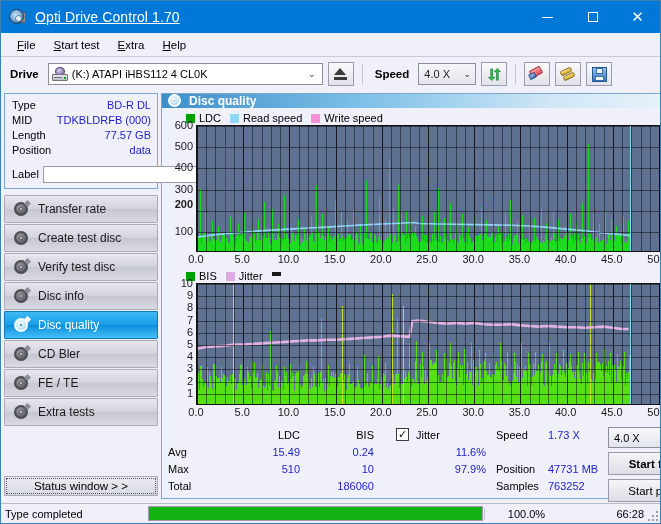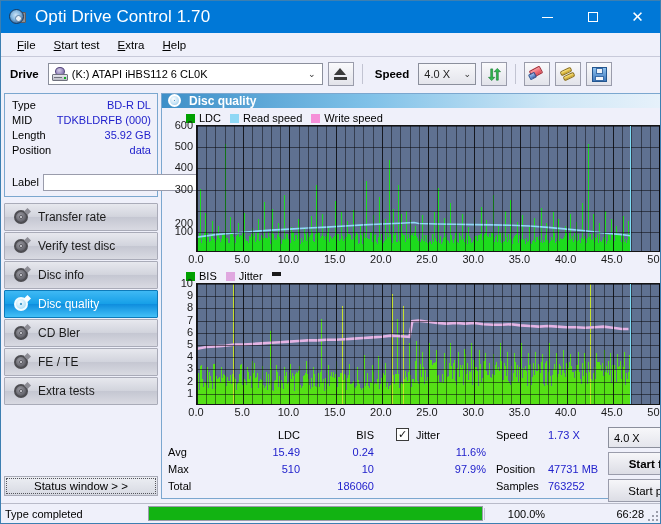--- a/index.html
+++ b/index.html
@@ -46,23 +46,24 @@
     background: #e8eef5; border: 1px solid #5a7fa5;
   }
   .title-icon .tail {
     position: absolute; left: 9px; top: 4px;
     width: 8px; height: 11px;
     background: #8f8f93;
     border: 1px solid #5c5c60;
     border-radius: 1px;
   }
   .title-text {
-    font-size: 17px;
+    font-size: 14px;
     letter-spacing: 0.1px;
     flex: 1 1 auto;
+    text-decoration: underline;
   }
   .win-btns { display: flex; height: 32px; }
   .win-btn {
     width: 45px; height: 32px;
     display: flex; align-items: center; justify-content: center;
     color: #fff; font-size: 12px;
   }
   .win-btn.close-btn { }
   .glyph-min { width: 11px; height: 1px; background: #fff; display:block; }
   .glyph-max { width: 10px; height: 10px; border: 1px solid #fff; display:block; }
@@ -217,21 +218,21 @@
   .disc-hdr .btn {
     width: 19px; height: 17px;
     background: linear-gradient(#fafafc,#dfe0e8);
     border: 1px solid #9a9cab;
     display:flex;align-items:center;justify-content:center;
   }
   .disc-rows { padding: 3px 6px 5px 7px; }
   .drow { display: flex; align-items: center; height: 15px; font-size: 11px; }
   .drow .k { color: #000; }
   .drow .v { margin-left: auto; color: #2222cc; }
-  .label-row { display: flex; align-items: center; margin-top: 16px; gap: 4px; justify-content: space-between; }
+  .label-row { display: flex; align-items: center; margin-top: 8px; gap: 4px; justify-content: space-between; }
   .label-row .k { font-size: 11px; }
   .label-input {
     flex: 1 1 auto; height: 17px;
     background: #fff; border: 1px solid #9a9cab;
   }
   .label-btn {
     width: 19px; height: 18px;
     background: linear-gradient(#fafafc,#dfe0e8);
     border: 1px solid #9a9cab;
     display:flex;align-items:center;justify-content:center;
@@ -443,21 +444,21 @@
 
   <div class="toolbar">
     <div class="tb-label">Drive</div>
     <div class="drive-combo">
       <div class="drive-icon">
         <div class="disc2"></div>
           <div class="body"></div>
           <div class="slot"></div>
           <div class="led"></div>
       </div>
-      <div class="drive-text">(K:)  ATAPI iHBS112  6 CL0K</div>
+      <div class="drive-text">(K:)  ATAPI iHBS112  4 CL0K</div>
       <div class="combo-arrow">⌄</div>
     </div>
     <div class="tb-btn">
       <div class="ic-eject">
           <div class="tri"></div>
           <div class="bar"></div>
         </div>
     </div>
     <div class="tb-sep"></div>
     <div class="tb-label">Speed</div>
@@ -501,21 +502,21 @@
           <div class="drow">
             <span class="k">Type</span>
             <span class="v">BD-R DL</span>
           </div>
           <div class="drow">
             <span class="k">MID</span>
             <span class="v">TDKBLDRFB (000)</span>
           </div>
           <div class="drow">
             <span class="k">Length</span>
-            <span class="v">35.92 GB</span>
+            <span class="v">77.57 GB</span>
           </div>
           <div class="drow">
             <span class="k">Position</span>
             <span class="v">data</span>
           </div>
           <div class="label-row">
             <span class="k">Label</span>
             <input class="label-input" type="text" value="" placeholder="" style="">
             <div class="label-btn">
               <div class="mini-disc"></div>
@@ -525,20 +526,27 @@
       </div>
 
       <div class="navlist">
         <div class="nav-item">
           <span class="nav-ic">
               <span class="ring"></span>
               <span class="hole"></span>
               <span class="spark"></span>
             </span>
           <span>Transfer rate</span>
+        </div>
+        <div class="nav-item">
+          <span class="nav-ic">
+              <span class="ring"></span>
+              <span class="hole"></span>
+            </span>
+          <span>Create test disc</span>
         </div>
         <div class="nav-item">
           <span class="nav-ic">
               <span class="ring"></span>
               <span class="hole"></span>
               <span class="spark"></span>
             </span>
           <span>Verify test disc</span>
         </div>
         <div class="nav-item">
@@ -1175,21 +1183,21 @@
               <div class="gridline-v major" style="left: 415.8px;"></div>
               <div class="gridline-v" style="left: 425.04px;"></div>
               <div class="gridline-v" style="left: 434.28px;"></div>
               <div class="gridline-v" style="left: 443.52px;"></div>
               <div class="gridline-v" style="left: 452.76px;"></div>
               <div class="gridline-v major" style="left: 462px;"></div>
               <div class="cyanline" style="left: 433.356px;"></div>
             </div>
           <div class="ylabels" id="ldc-y" style="height:127px;width:30px;">
               <div class="ytick" style="top: 105.833px;">100</div>
-              <div class="ytick" style="top: 98px;">200</div>
+              <div class="ytick" style="top: 79px; font-weight: bold;">200</div>
               <div class="ytick" style="top: 63.5px;">300</div>
               <div class="ytick" style="top: 42.3333px;">400</div>
               <div class="ytick" style="top: 21.1667px;">500</div>
               <div class="ytick" style="top: 0px;">600</div>
             </div>
           <div class="y2labels" id="ldc-y2" style="height:127px;width:38px;"></div>
           <div class="xlabels" id="ldc-x">
               <div class="xtick" style="left: 0px;">0.0</div>
               <div class="xtick" style="left: 46.2px;">5.0</div>
               <div class="xtick" style="left: 92.4px;">10.0</div>

